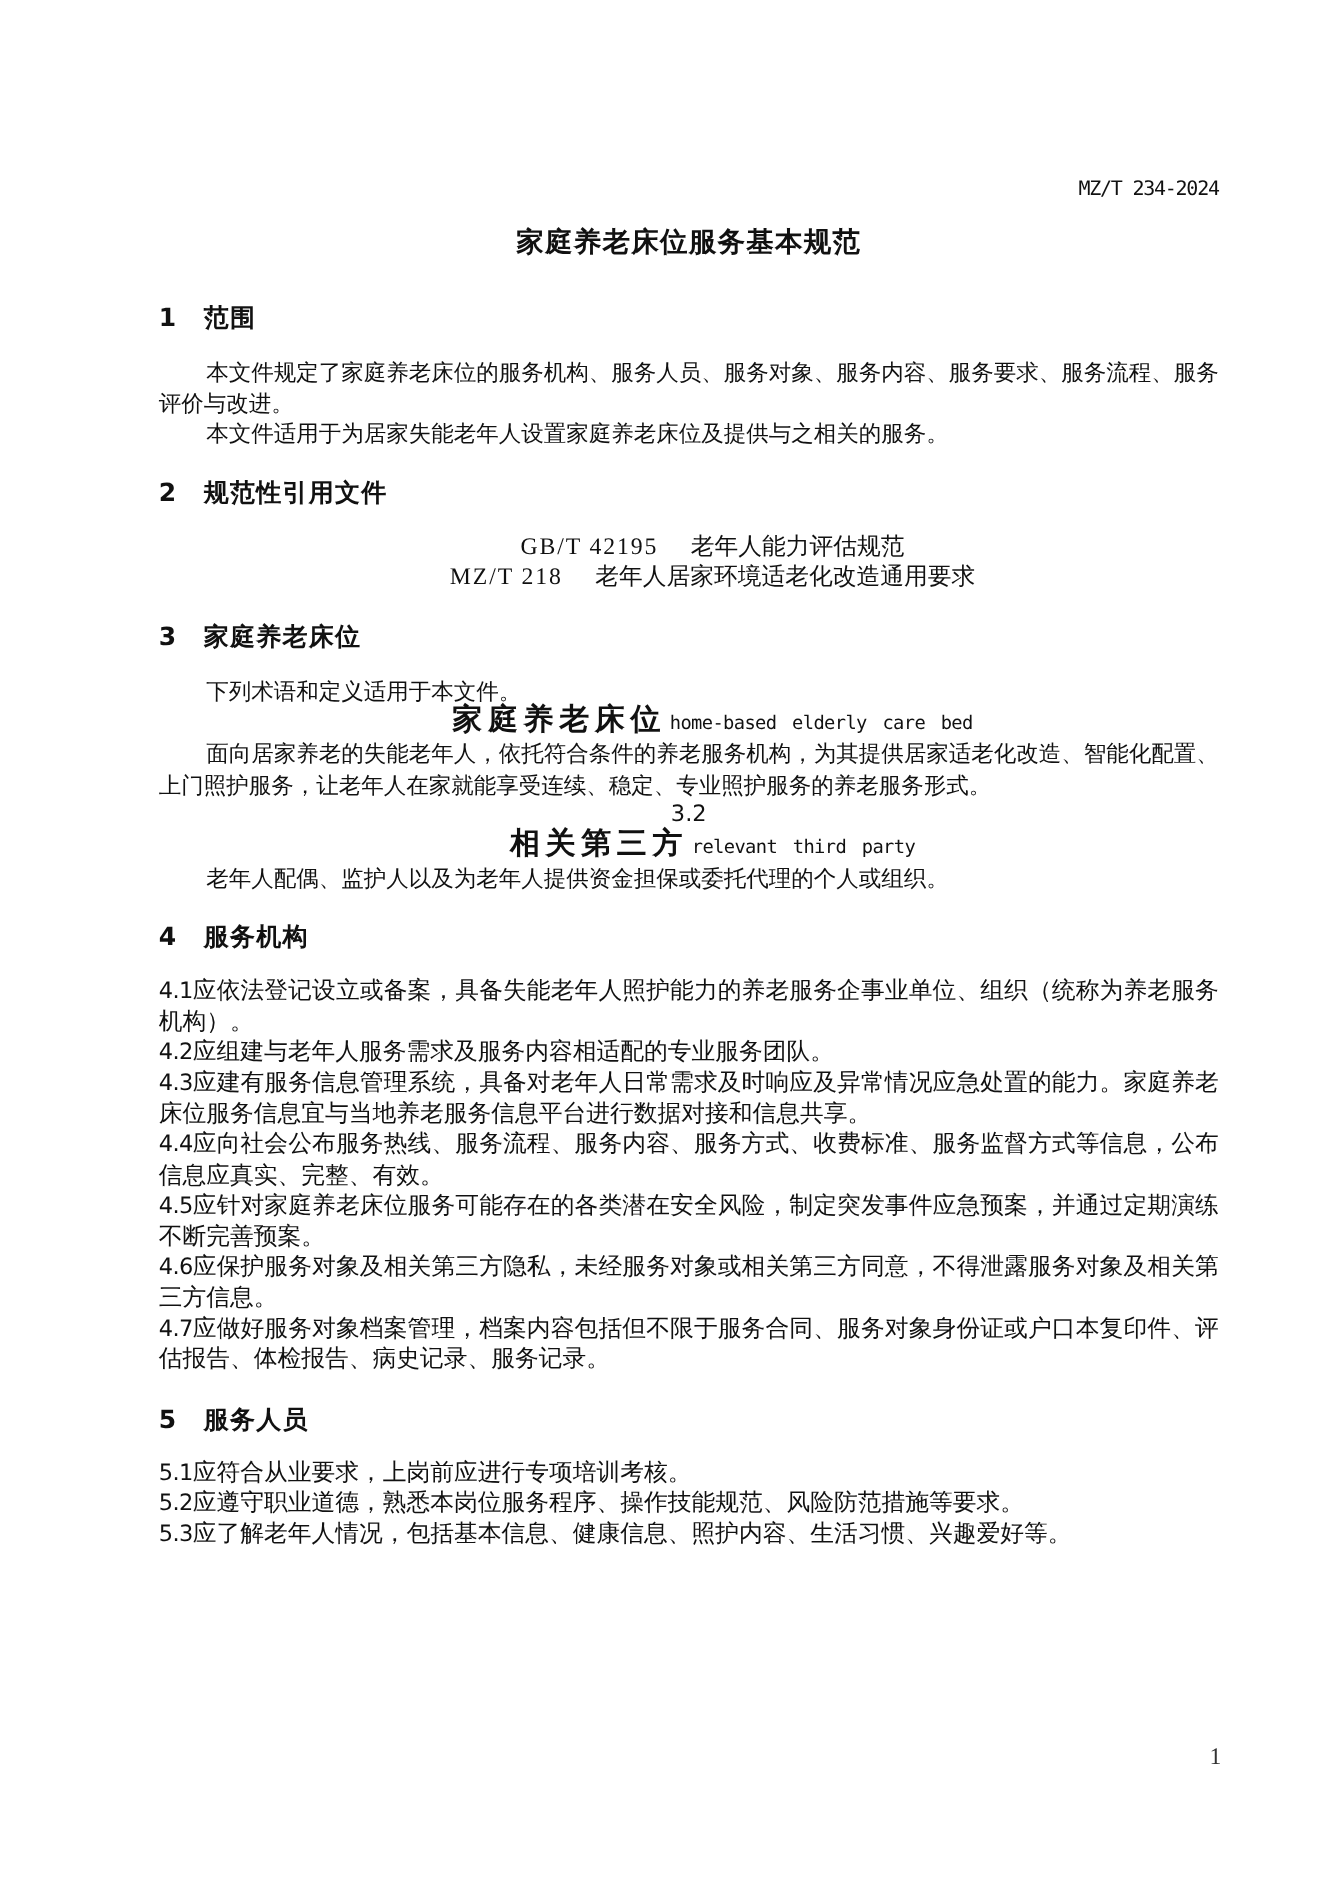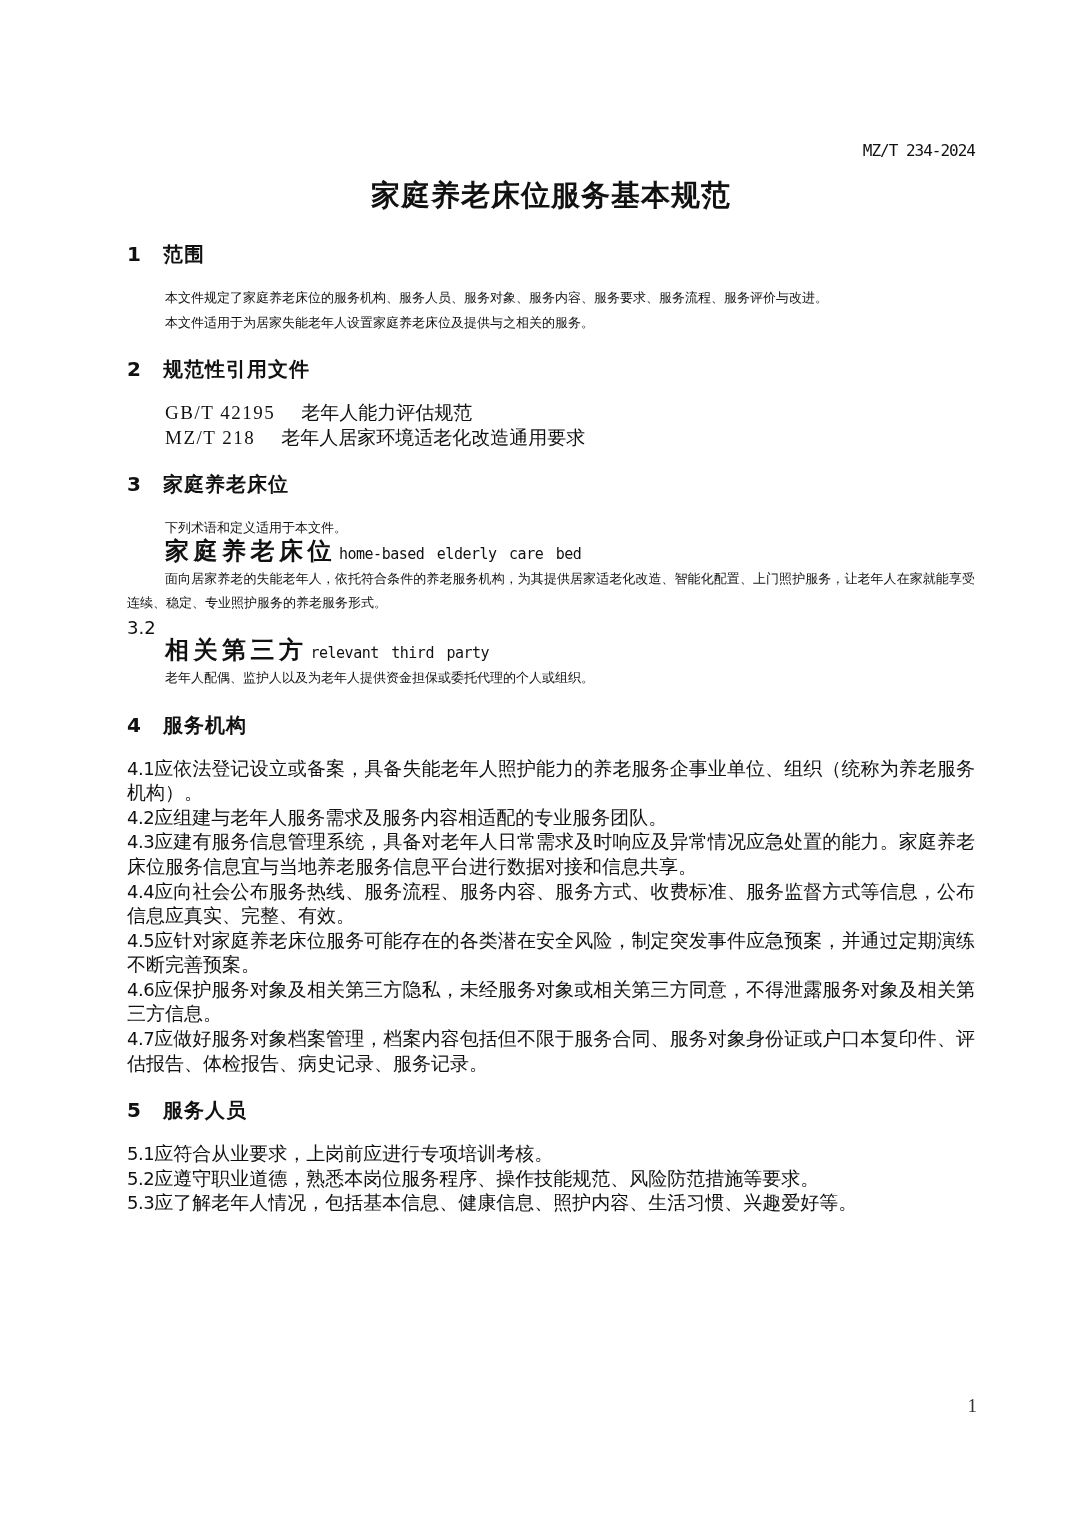--- a/index.html
+++ b/index.html
@@ -33,39 +33,39 @@
     letter-spacing: -1px;
     line-height: 20px;
     font-weight: 500;
   }
   
   .doc-title {
     margin: 17px 0 0 0;
     text-align: center;
     font-family: "DejaVu Sans", "Liberation Sans", sans-serif;
     font-weight: 700;
-    font-size: 29px;
+    font-size: 22px;
     line-height: 34px;
     letter-spacing: 1px;
   }
   
   .sec-heading {
     margin: 21px 0 19px 0;
     font-family: "DejaVu Sans", "Liberation Sans", sans-serif;
     font-weight: 700;
     font-size: 20px;
     line-height: 26px;
     letter-spacing: 1px;
   }
   .section-scope .sec-heading { margin-top: 29px; }
   .sec-num { margin-right: 22px; letter-spacing: 0; }
 
-  p { margin: 0; }
+  p { margin: 0; text-align: center; }
   .body-text {
-    font-size: 13px;
+    font-size: 18px;
     line-height: 24.6px;
     text-align: justify;
   }
   .indent { text-indent: 38px; }
 
   
   .ref-line {
     font-size: 19px;
     line-height: 24.6px;
     margin-left: 38px;

